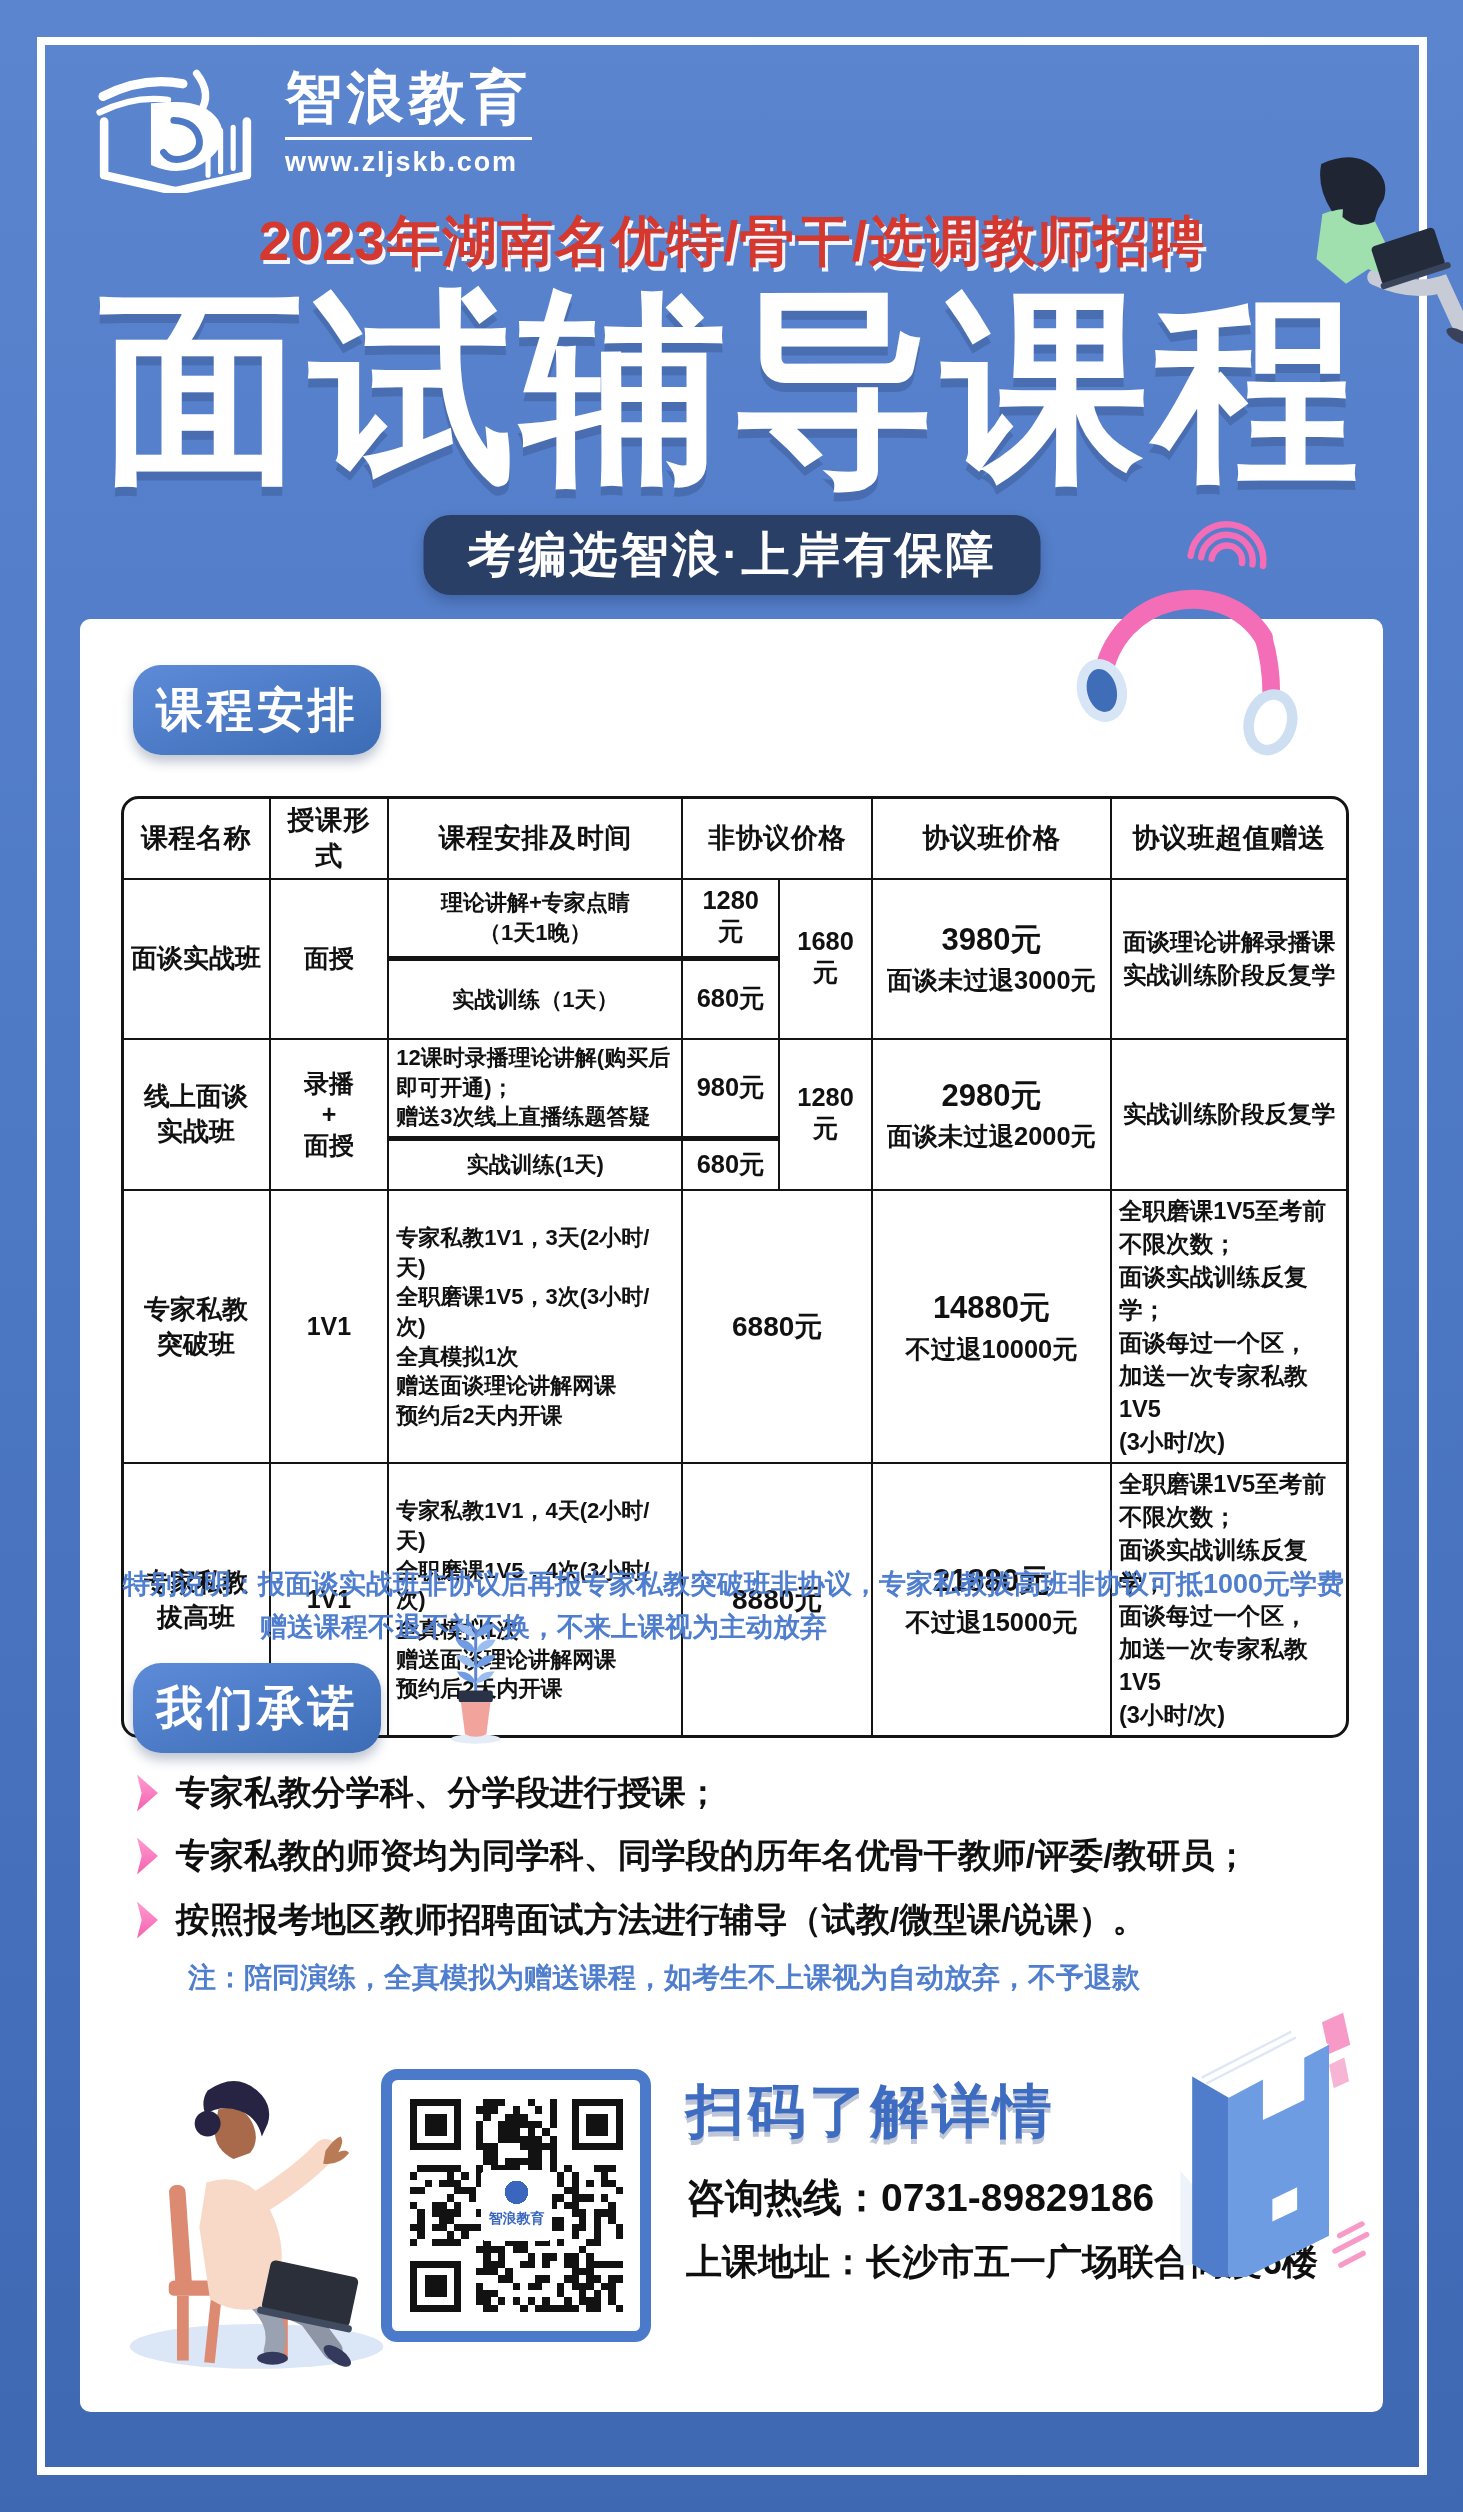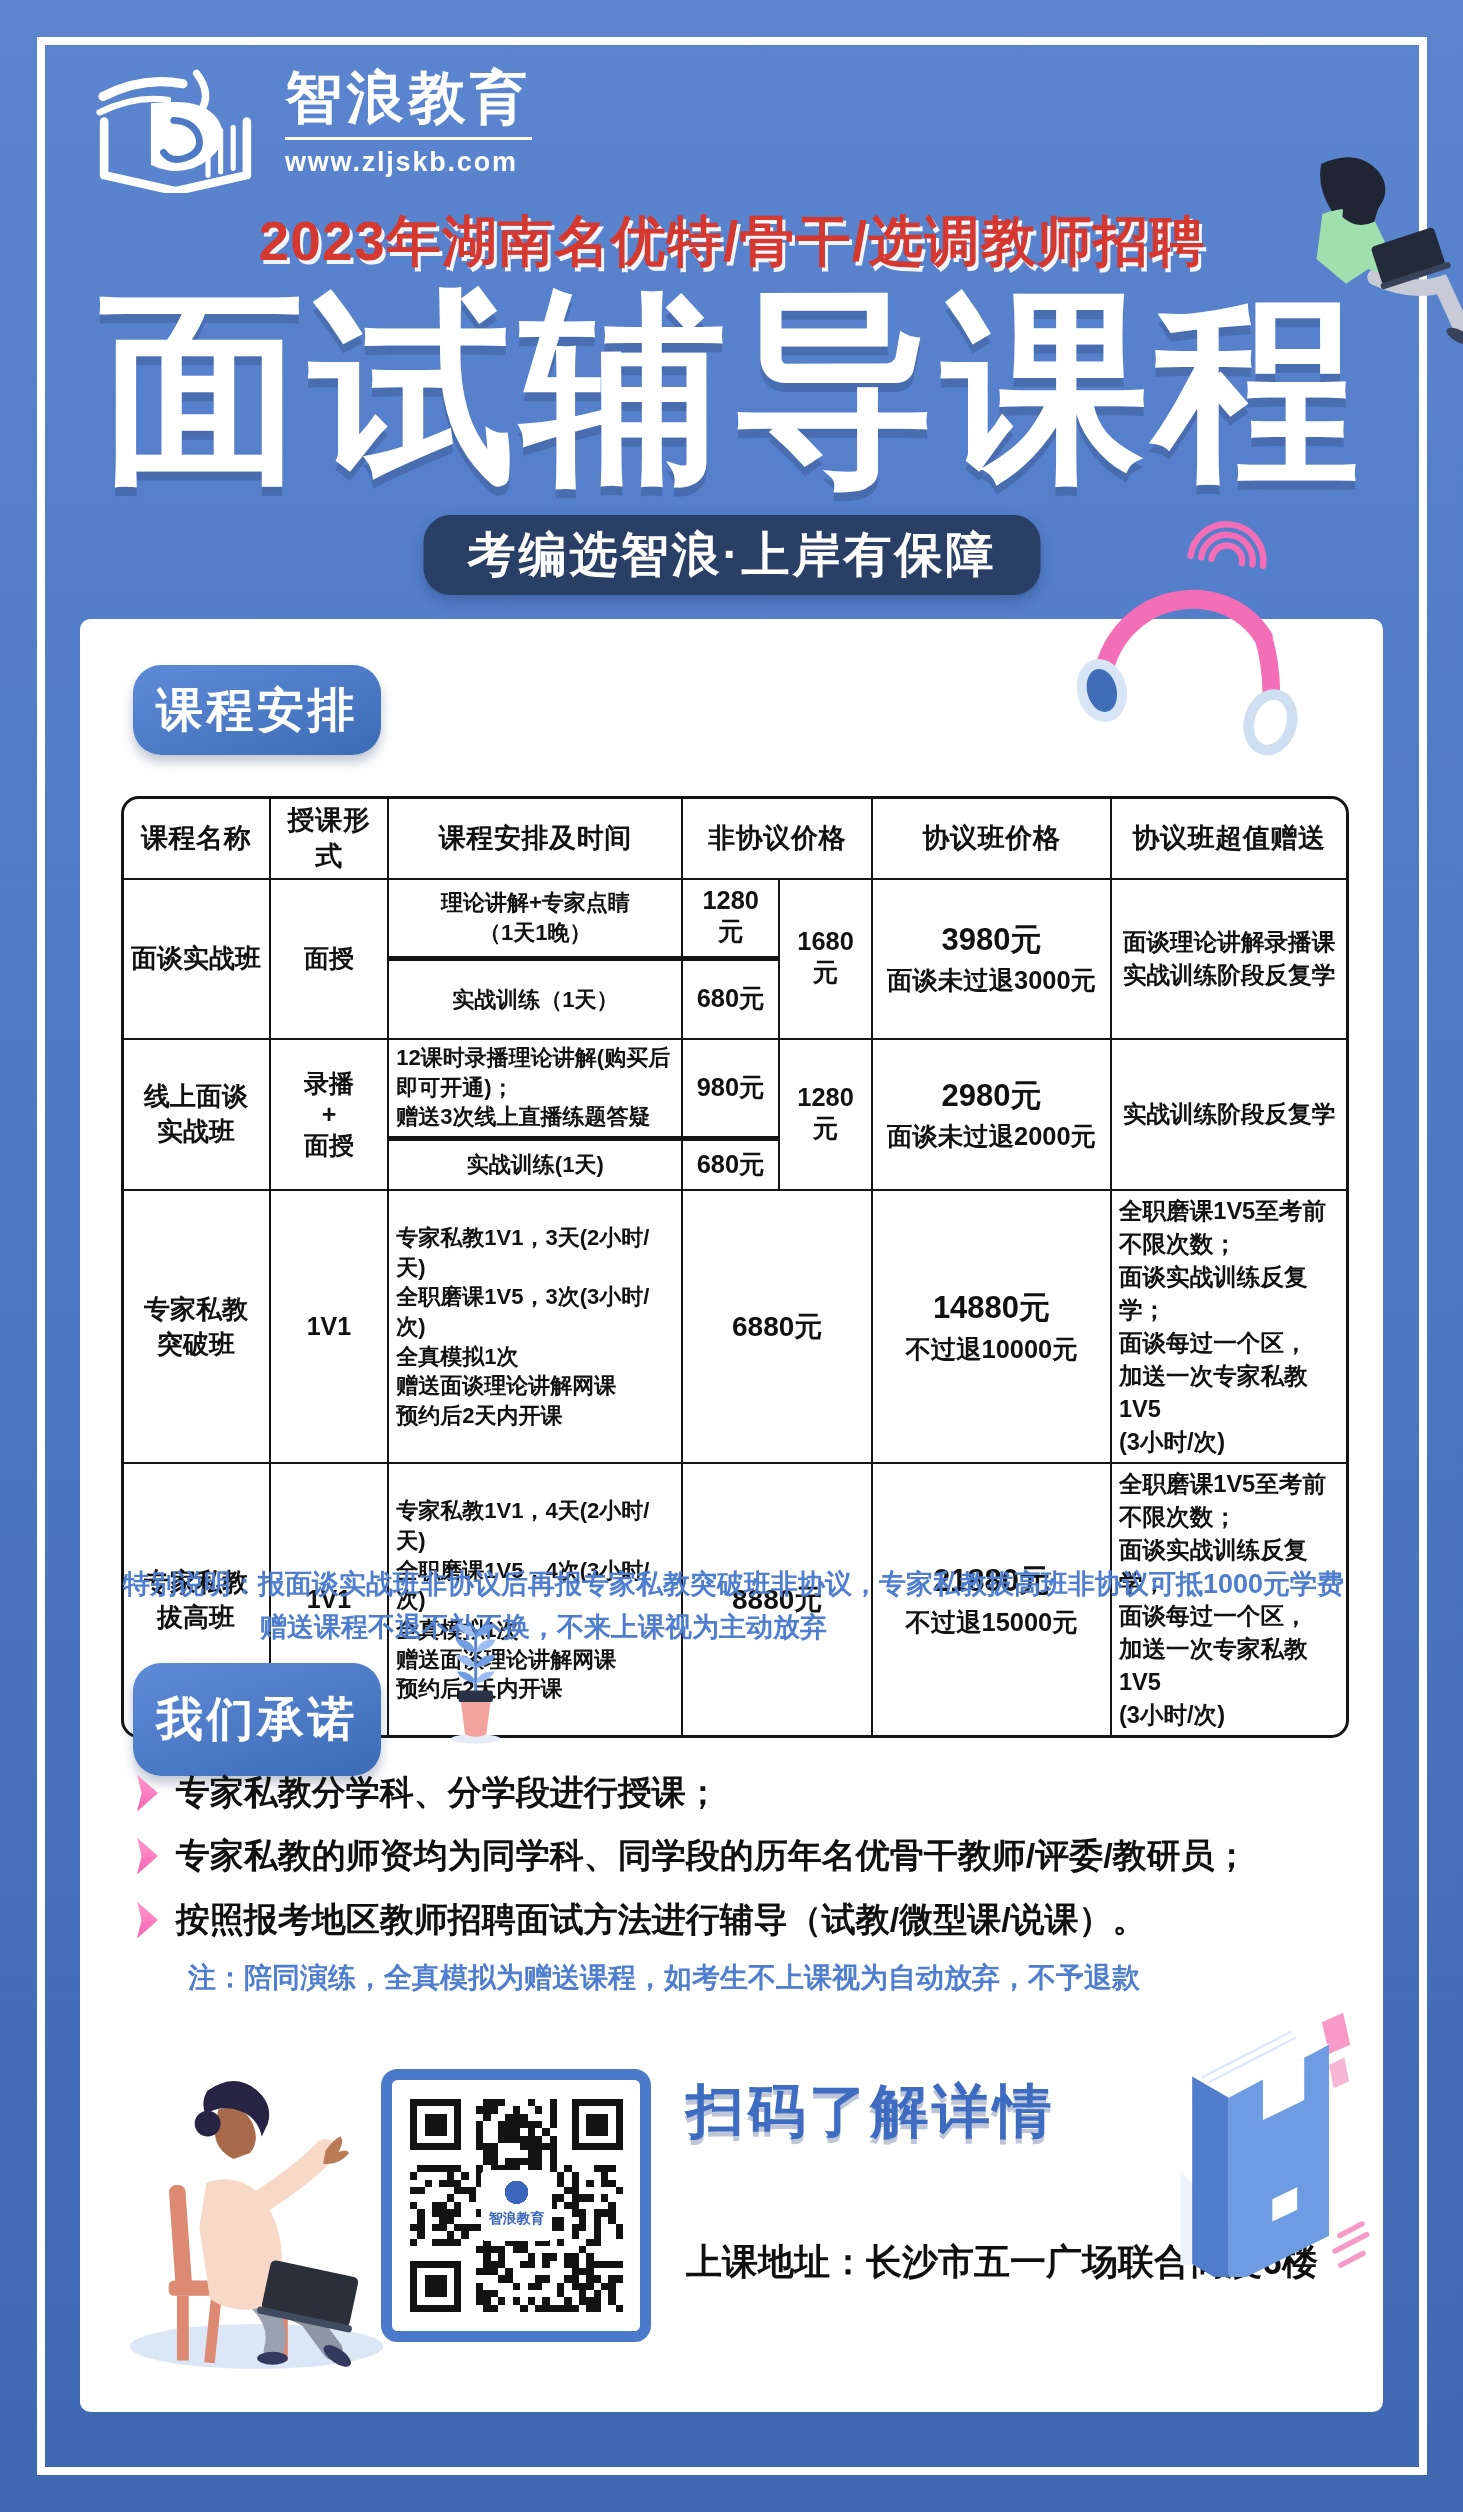--- a/index.html
+++ b/index.html
@@ -20,21 +20,21 @@
     text-shadow:0 9.4px 0 rgba(42,66,116,.30);}
   .slogan{position:absolute;left:50%;transform:translateX(-50%);top:515px;height:80px;line-height:80px;
     background:#2a3f66;color:#fff;font-size:48px;font-weight:bold;letter-spacing:3px;
     padding:0 44px;border-radius:27px;white-space:nowrap;box-shadow:0 5.9px 13px rgba(20,40,80,.30);}
   
   .panel{position:absolute;left:80px;top:619px;width:1303px;height:1793px;background:#ffffff;border-radius:10.6px;}
   .badge-pill{position:absolute;display:flex;align-items:center;justify-content:center;
     background:linear-gradient(160deg,#5d8bd8,#3d6cb6);color:#fff;font-weight:900;
     border-radius:28px;box-shadow:0 7px 11.8px rgba(25,45,90,.28);font-size:47px;letter-spacing:3.5px;}
   #course-badge{left:133px;top:665px;width:248px;height:90px;}
-  #promise-badge{left:133px;top:1663px;width:248px;height:113px;}
+  #promise-badge{left:133px;top:1663px;width:248px;height:90px;}
   
   .table-wrap{position:absolute;left:121px;top:796px;width:1222px;border:3.5px solid #141414;
     border-radius:17.7px;overflow:hidden;background:#fff;}
   table{border-collapse:collapse;table-layout:fixed;width:calc(100% + 4.7px);margin:-2.4px;}
   td,th{border:2.4px solid #141414;color:#111;text-align:center;vertical-align:middle;
     padding:3.5px 7px;font-weight:bold;overflow:hidden;}
   th{font-size:27px;letter-spacing:0.6px;}
   .preline{white-space:pre-line;}
   .left{text-align:left;}
   .c-name{font-size:26px;}
@@ -571,20 +571,23 @@
         </g>
       <g>
         <rect x="9.6" y="9.6" width="9.8" height="9.8" rx="1" fill="#ffffff"></rect>
         <circle cx="14.5" cy="12.7" r="1.6" fill="#3a67bd"></circle>
         <text x="14.5" y="16.9" font-size="1.9" text-anchor="middle" fill="#3a67bd" font-weight="bold">智浪教育</text>
       </g>
     </svg>
   </div>
 
   <div class="qr-caption">扫码了解详情</div>
+  <div class="hotline">
+    <span>咨询热线：</span><span>0731-89829186</span>
+  </div>
   <div class="address">
     <span>上课地址：</span><span>长沙市五一广场联合商厦6楼</span>
   </div>
 
   <svg class="illu" style="left:1145px;top:1988px;" width="230" height="289" viewBox="0 0 390 490">
     <polygon points="60,310 200,470 60,470" fill="#eef3fb"></polygon>
     <polygon points="300,58 336,42 348,96 312,112" fill="#f79ac8"></polygon>
     <polygon points="312,130 338,118 346,158 320,170" fill="#f7b5d6"></polygon>
     <polygon points="80,150 250,62 312,96 142,186" fill="#ffffff"></polygon>
     <polygon points="80,150 80,468 142,505 142,186" fill="#4f7ccb"></polygon>

